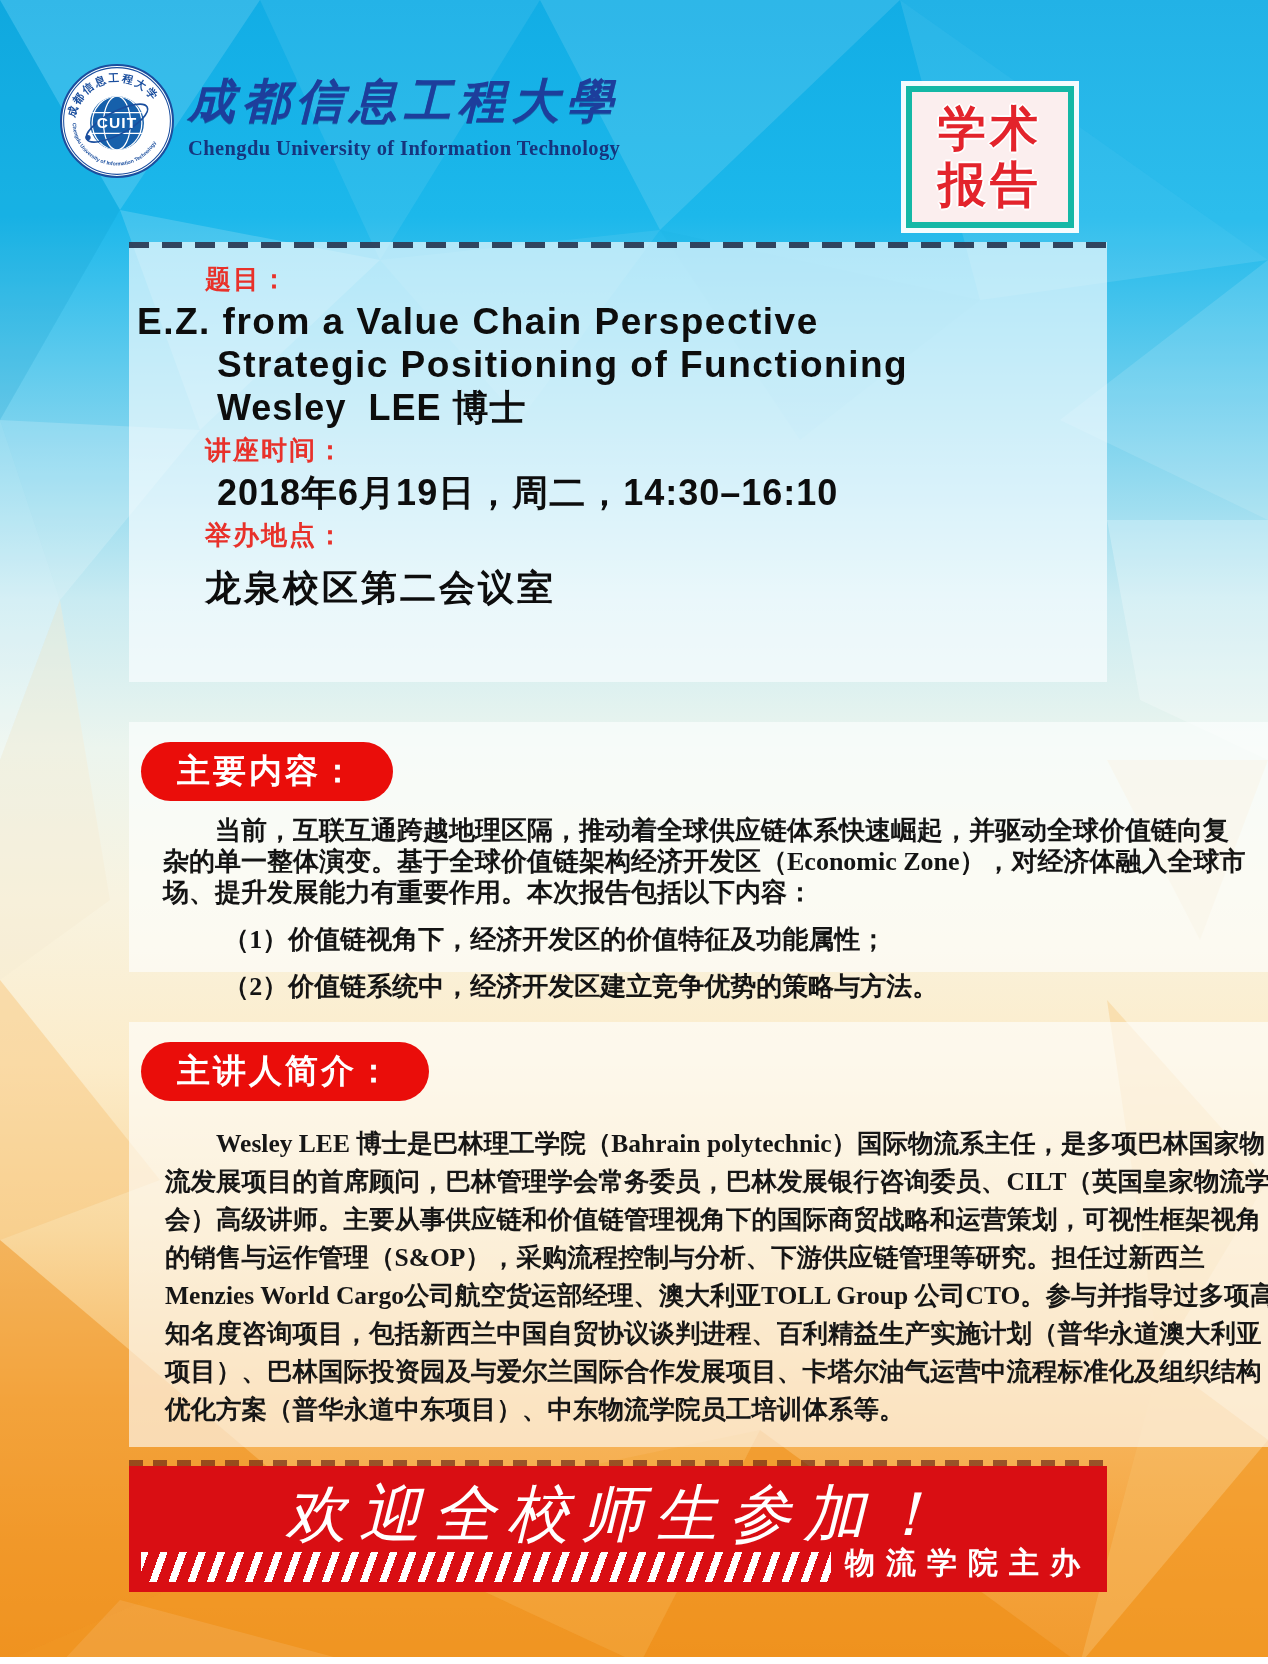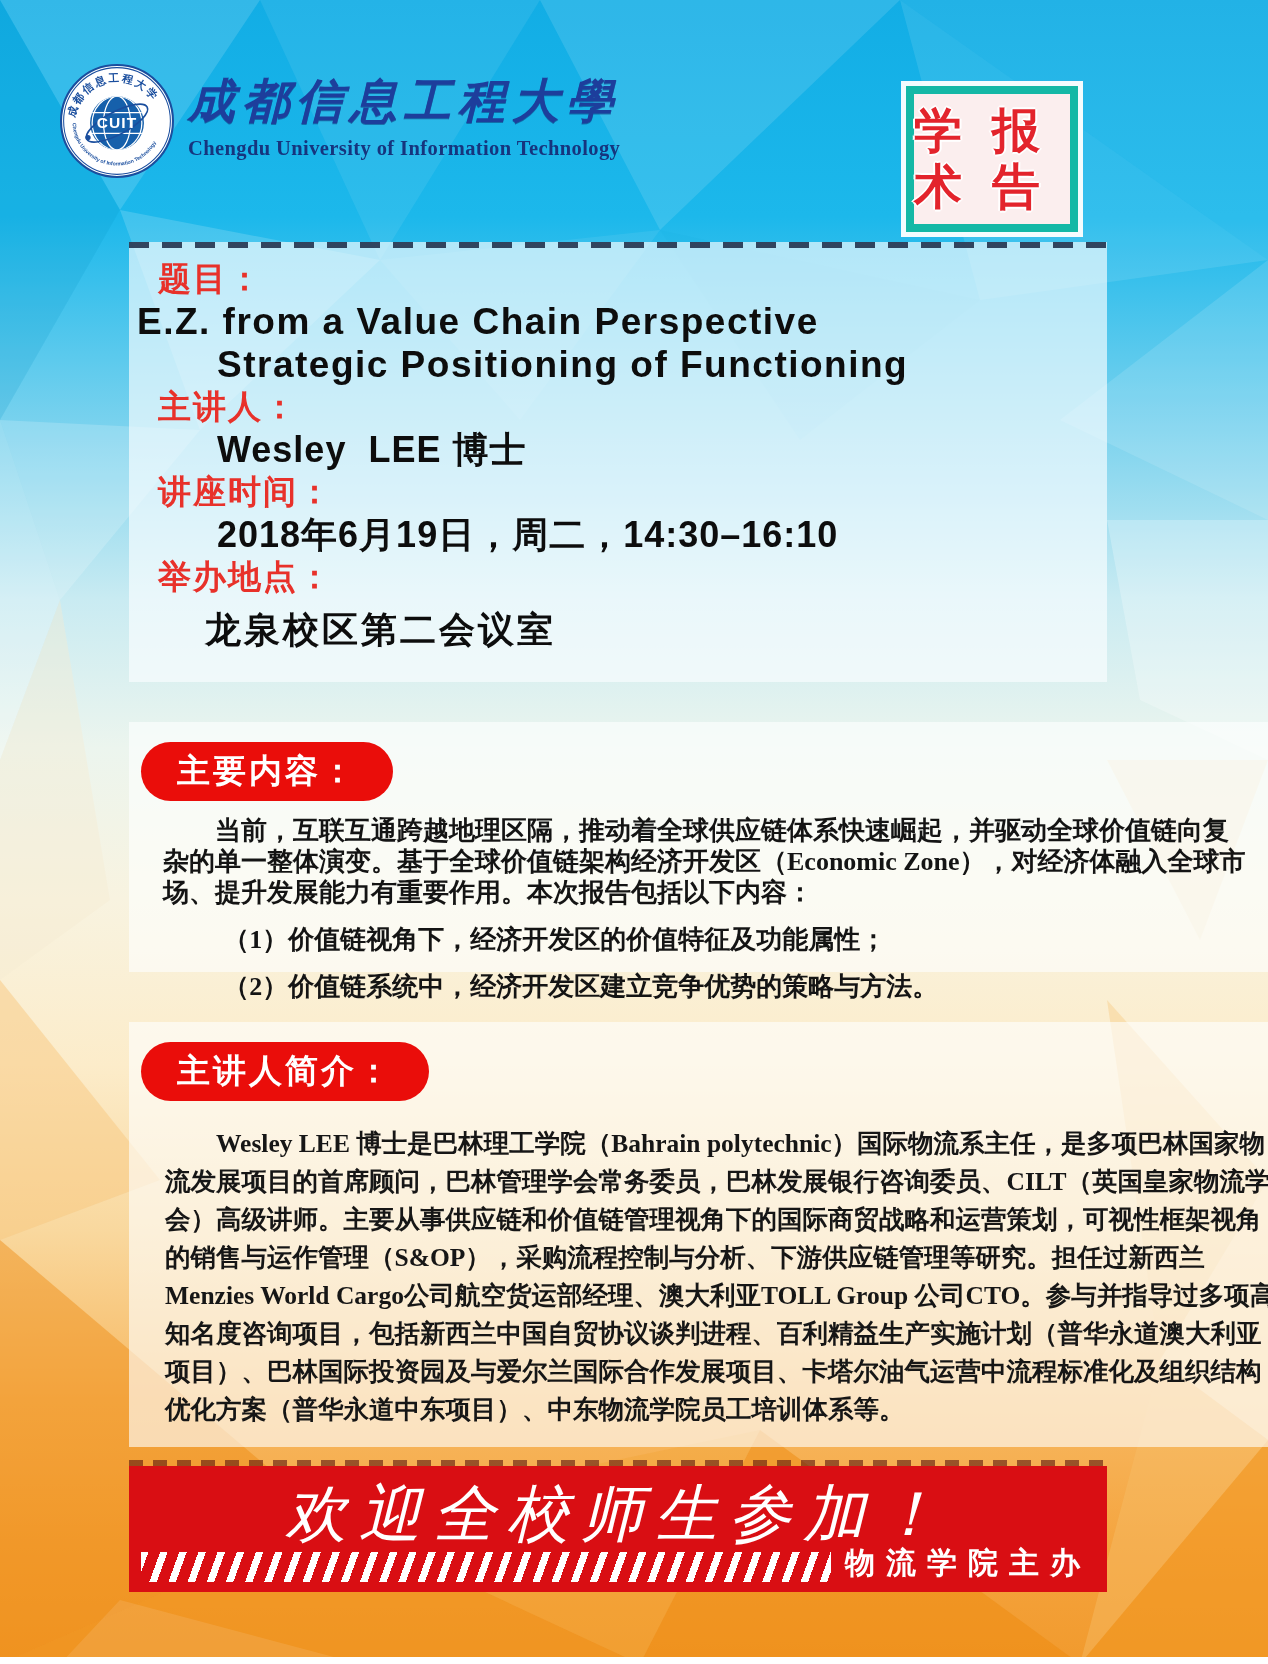--- a/index.html
+++ b/index.html
@@ -9,36 +9,36 @@
 
   
   .header{position:absolute;left:0;top:0;width:100%;height:240px;}
   .logo{position:absolute;left:60px;top:64px;width:114px;height:114px;}
   .uni-names{position:absolute;left:188px;top:70px;display:flex;flex-direction:column;}
   .uni-zh{font-family:"DejaVu Serif","Liberation Serif",serif;font-style:italic;font-weight:bold;
           font-size:47px;letter-spacing:7px;color:#1d3e9c;text-shadow:0 1px 0 rgba(9,40,110,.5);}
   .uni-en{font-family:"Liberation Serif","DejaVu Serif",serif;font-weight:bold;
           font-size:20.5px;color:#16357e;margin-top:4px;letter-spacing:.4px;}
   .badge{position:absolute;left:906px;top:86px;width:156px;height:130px;background:#fbeeee;
-         border:8px solid #14b8a6;box-shadow:0 0 0 5px rgba(255,255,255,.95);
-         display:flex;flex-direction:row;align-items:center;justify-content:center;}
+         border:6px solid #14b8a6;box-shadow:0 0 0 5px rgba(255,255,255,.95);
+         display:flex;flex-direction:column;align-items:center;justify-content:center;}
   .badge span{font-size:48px;line-height:56px;font-weight:900;color:#e3242c;letter-spacing:4px;
          text-shadow:-2px 0 #fff,2px 0 #fff,0 -2px #fff,0 2px #fff,-1px -1px #fff,1px 1px #fff;}
 
   
   .panel{position:absolute;background:rgba(253,255,255,.62);}
   .panel-info{left:129px;top:242px;width:978px;height:440px;background:rgba(250,254,255,.66);}
   .panel-info::before{content:"";position:absolute;left:0;top:0;width:100%;height:6px;
       background:repeating-linear-gradient(90deg,rgba(25,40,68,.85) 0 20px,transparent 20px 33px);}
   .panel-content{left:129px;top:722px;width:1148px;height:250px;}
   .panel-bio{left:129px;top:1022px;width:1176px;height:425px;}
 
   
   .panel-info{padding-top:16px;box-sizing:border-box;}
-  .label{font-size:33px;line-height:42px;font-weight:900;color:#e8312a;margin-left:29px;letter-spacing:2px;}
+  .label{font-size:26px;line-height:42px;font-weight:900;color:#e8312a;margin-left:76px;letter-spacing:2px;}
   .value{font-size:36px;line-height:43px;font-weight:900;color:#0d0d0d;margin-left:88px;
          letter-spacing:1px;white-space:pre-wrap;}
   .value.title-l1{font-size:37px;letter-spacing:1.5px;}
   .value.title-l2{font-size:37px;margin-left:8px;letter-spacing:1.5px;}
   .value.venue{margin-left:76px;letter-spacing:3px;margin-top:10px;}
 
   
   .pill{display:inline-block;background:#ea0d0a;color:#fff;border-radius:30px;
         padding:7px 36px;font-size:33px;font-weight:900;letter-spacing:3px;}
   .panel-content .pill{margin:20px 0 10px 12px;}
@@ -151,21 +151,20 @@
     <div class="badge">
       <span>学术</span>
       <span>报告</span>
     </div>
   </div>
 
   <section class="panel panel-info">
     <div class="label">题目：</div>
     <div class="value title-l2">E.Z. from a Value Chain Perspective</div>
     <div class="value title-l1">Strategic Positioning of Functioning</div>
-    <div class="label">主讲人：</div>
     <div class="value">Wesley  LEE 博士</div>
     <div class="label">讲座时间：</div>
     <div class="value">2018年6月19日，周二，14:30–16:10</div>
     <div class="label">举办地点：</div>
     <div class="value venue">龙泉校区第二会议室</div>
   </section>
 
   <section class="panel panel-content">
     <div class="pill">主要内容：</div>
     <div class="content-text">

